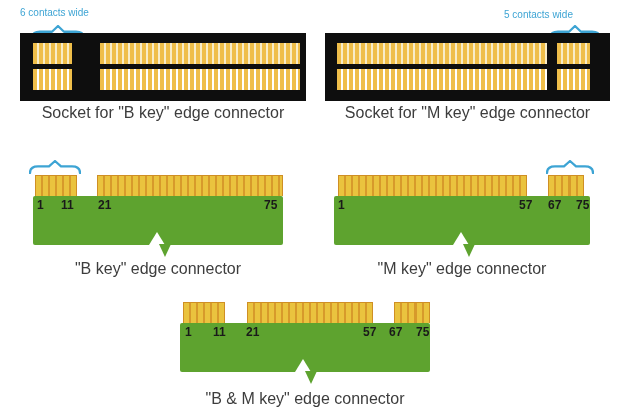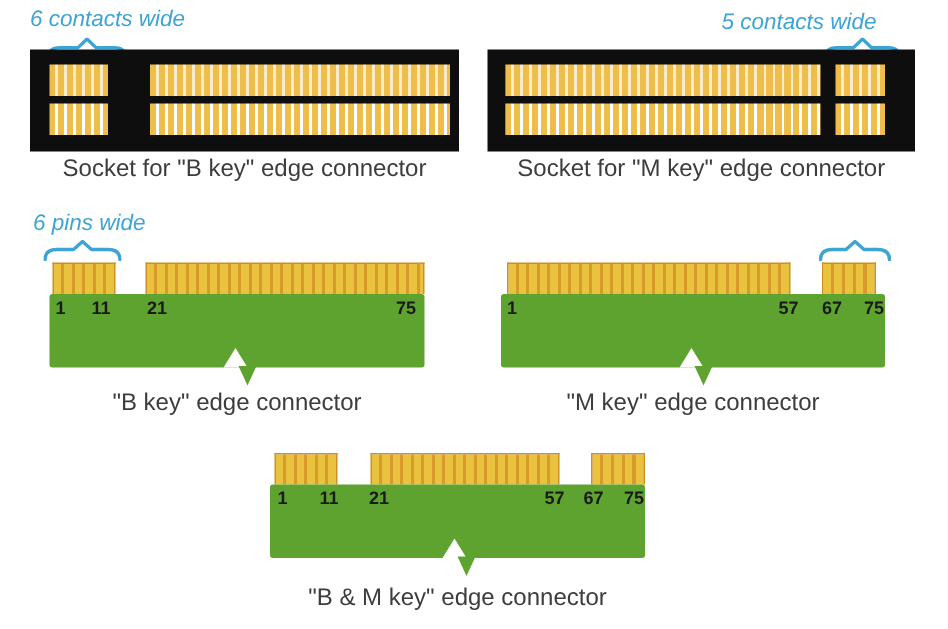--- a/index.html
+++ b/index.html
@@ -4,23 +4,22 @@
 <style>
   html,body{margin:0;padding:0;background:#ffffff;}
   .canvas{
     position:relative;width:632px;height:419px;background:#fff;overflow:hidden;
     font-family:"Liberation Sans", sans-serif;
     --accent-cyan:#3da4d4; --pcb-green:#5ea32f; --pin-gold:#eac33e;
     --pin-gap-orange:#d79a2b; --socket-black:#0e0e0e; --caption-gray:#3d3d3d;
     --contact-gold:#efbe4a;
   }
   .cyan-label{
-    position:absolute;font-size:15px;line-height:17px;color:var(--accent-cyan);
+    position:absolute;font-size:10px;line-height:17px;color:var(--accent-cyan);
     white-space:nowrap;
-    font-style:italic;
   }
   .brace{position:absolute;}
   .caption{
     position:absolute;font-size:16px;line-height:20px;color:var(--caption-gray);
     text-align:center;white-space:nowrap;
   }
   .socket{position:absolute;background:var(--socket-black);}
   .cgroup{position:absolute;top:10px;height:47px;}
   .crow{height:21px;background:repeating-linear-gradient(90deg,var(--contact-gold) 0 4px,var(--gap,#fff) 4px 6px);}
   .crow.top{--gap:#f8ecc8;margin-bottom:5px;}
@@ -65,37 +64,36 @@
       <div class="crow top"></div>
       <div class="crow bot"></div>
     </div>
     <div class="cgroup" style="left:80px;width:200px">
       <div class="crow top"></div>
       <div class="crow bot"></div>
     </div>
   </div>
   <div class="caption" style="left:20px;top:103px;width:286px">Socket for "B key" edge connector</div>
 
-  <div class="cyan-label" style="left:481px;top:6px;width:115px;text-align:left">5 contacts wide</div>
+  <div class="cyan-label" style="left:481px;top:6px;width:115px;text-align:center">5 contacts wide</div>
   <div class="brace" style="left:549px;top:25px;width:52px;height:15px"><svg width="52" height="15" viewBox="0 0 52 15" xmlns="http://www.w3.org/2000/svg">
         <path d="M1 14 Q1 6.75 9 6.75 L20 6.75 L26 1 L32 6.75 L43 6.75 Q51 6.75 51 14" fill="none" stroke="#3da4d4" stroke-width="2.3" stroke-linecap="round" stroke-linejoin="round"></path>
       </svg></div>
   <div class="socket" style="left:325px;top:33px;width:285px;height:68px">
     <div class="cgroup" style="left:12px;width:210px">
       <div class="crow top"></div>
       <div class="crow bot"></div>
     </div>
     <div class="cgroup" style="left:232px;width:33px">
       <div class="crow top"></div>
       <div class="crow bot"></div>
     </div>
   </div>
   <div class="caption" style="left:325px;top:103px;width:285px">Socket for "M key" edge connector</div>
 
-  <div class="cyan-label" style="left:22px;top:140px">6 pins wide</div>
   <div class="brace" style="left:29px;top:160px;width:52px;height:14px"><svg width="52" height="14" viewBox="0 0 52 14" xmlns="http://www.w3.org/2000/svg">
         <path d="M1 13 Q1 6.3 9 6.3 L20 6.3 L26 1 L32 6.3 L43 6.3 Q51 6.3 51 13" fill="none" stroke="#3da4d4" stroke-width="2.3" stroke-linecap="round" stroke-linejoin="round"></path>
       </svg></div>
   <div class="conn" style="left:33px;top:175px;width:250px;height:83px">
     <div class="pins" style="left:2px;width:42px"></div>
     <div class="pins" style="left:64px;width:186px"></div>
     <div class="pcb"></div>
     <div class="pnum" style="left:4px">1</div>
     <div class="pnum" style="left:28px">11</div>
     <div class="pnum" style="left:65px">21</div>

